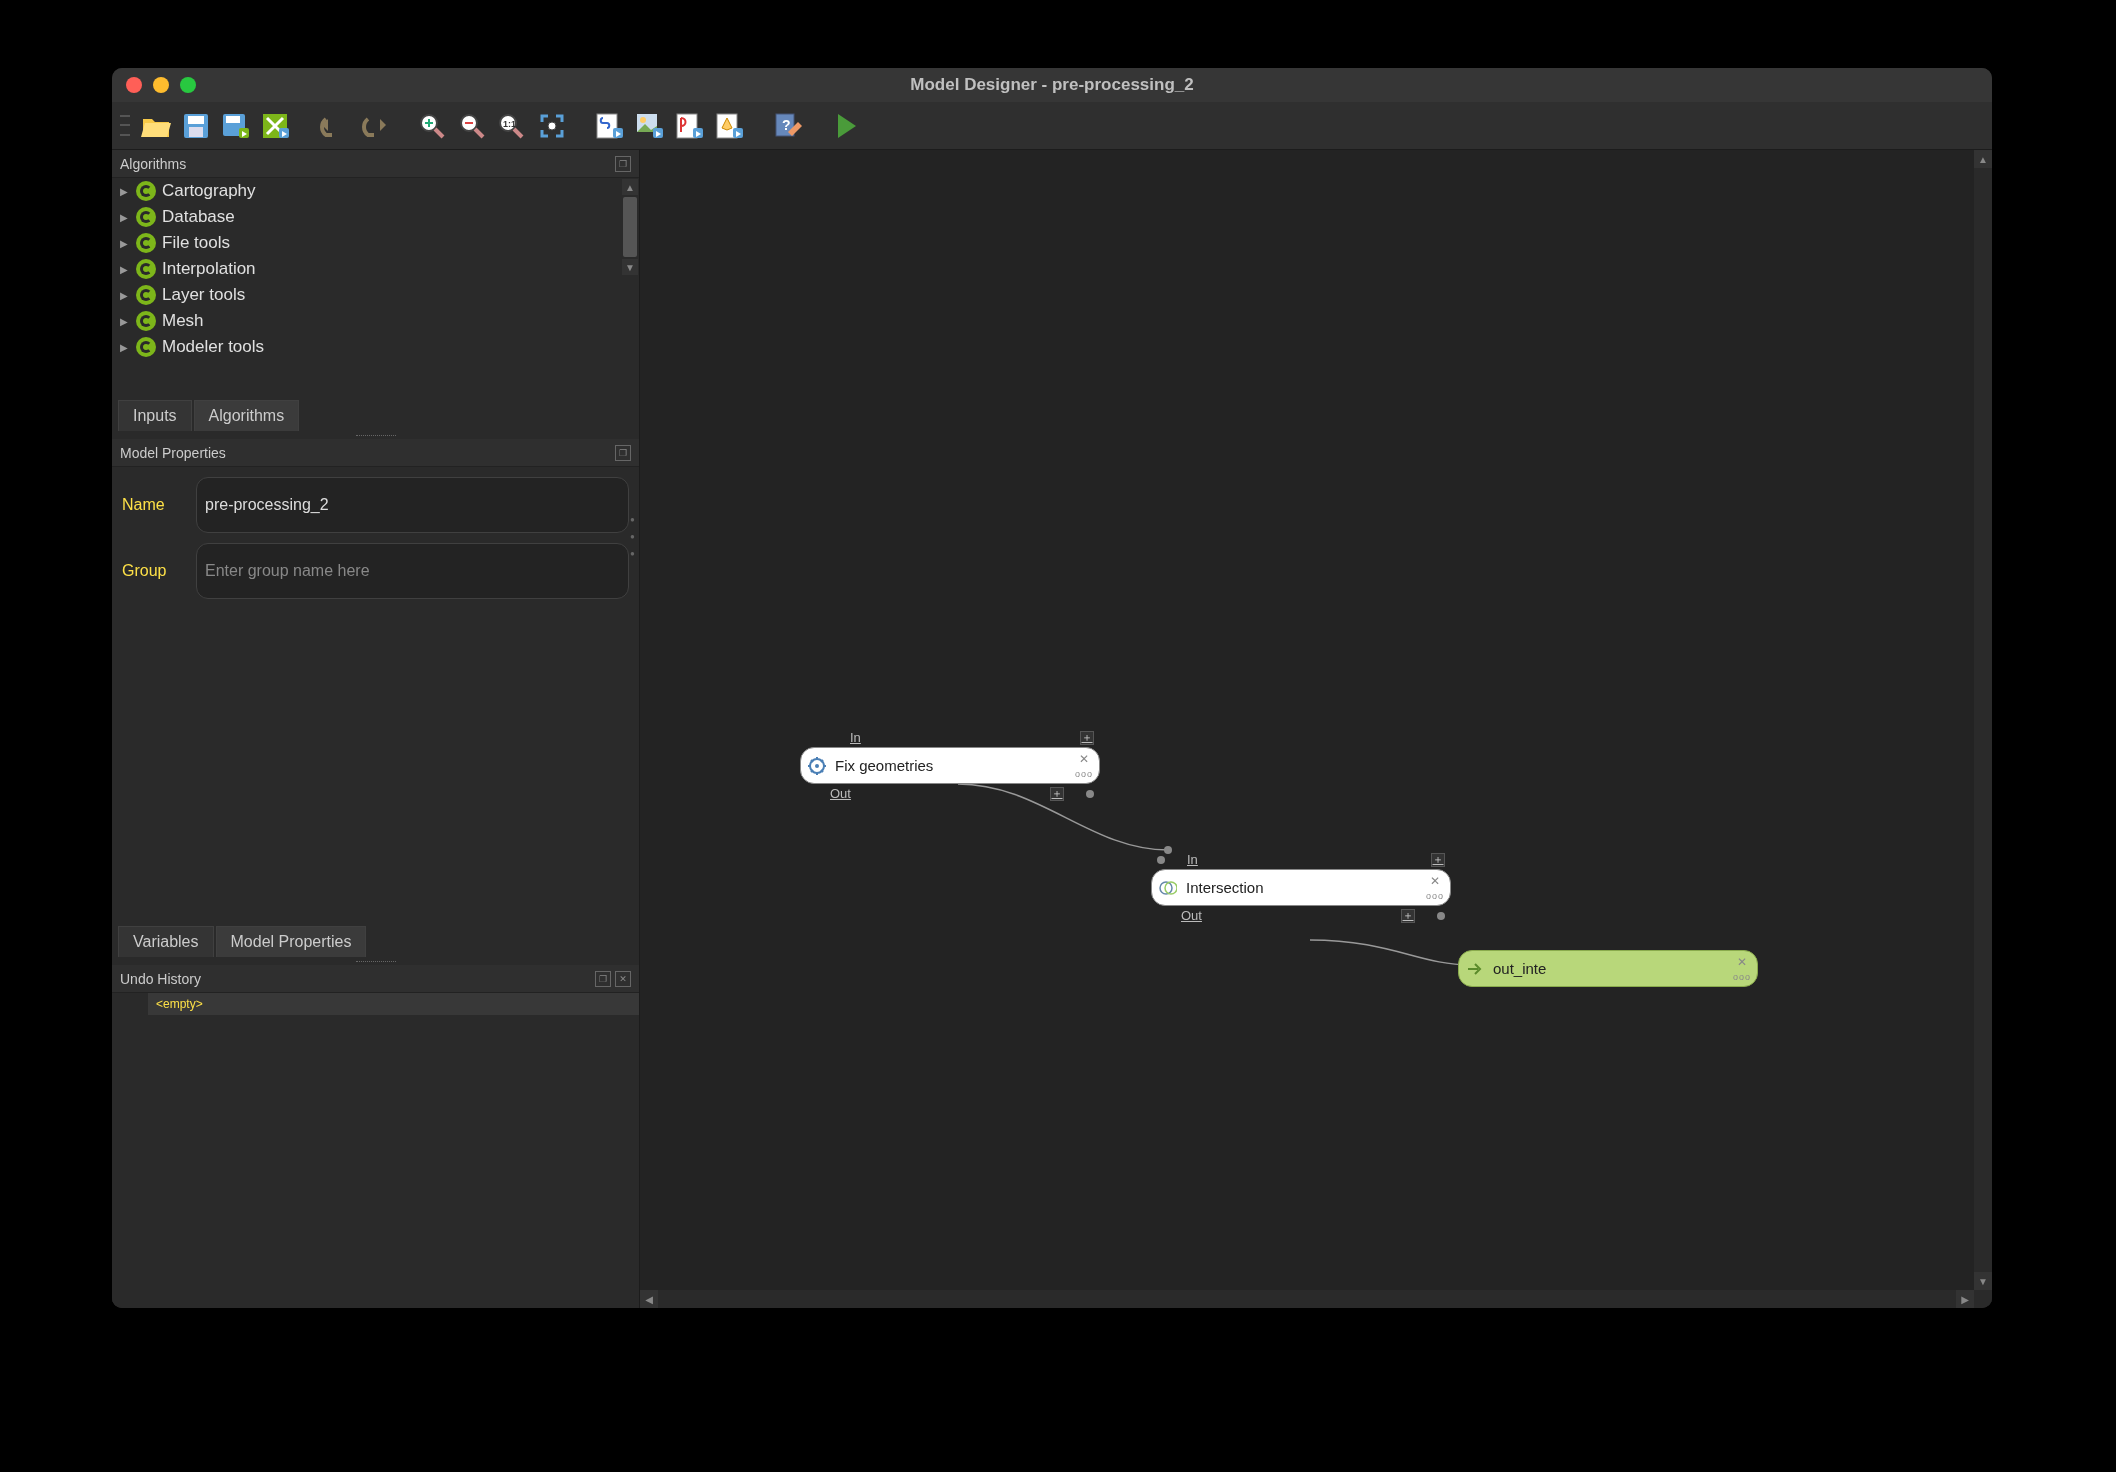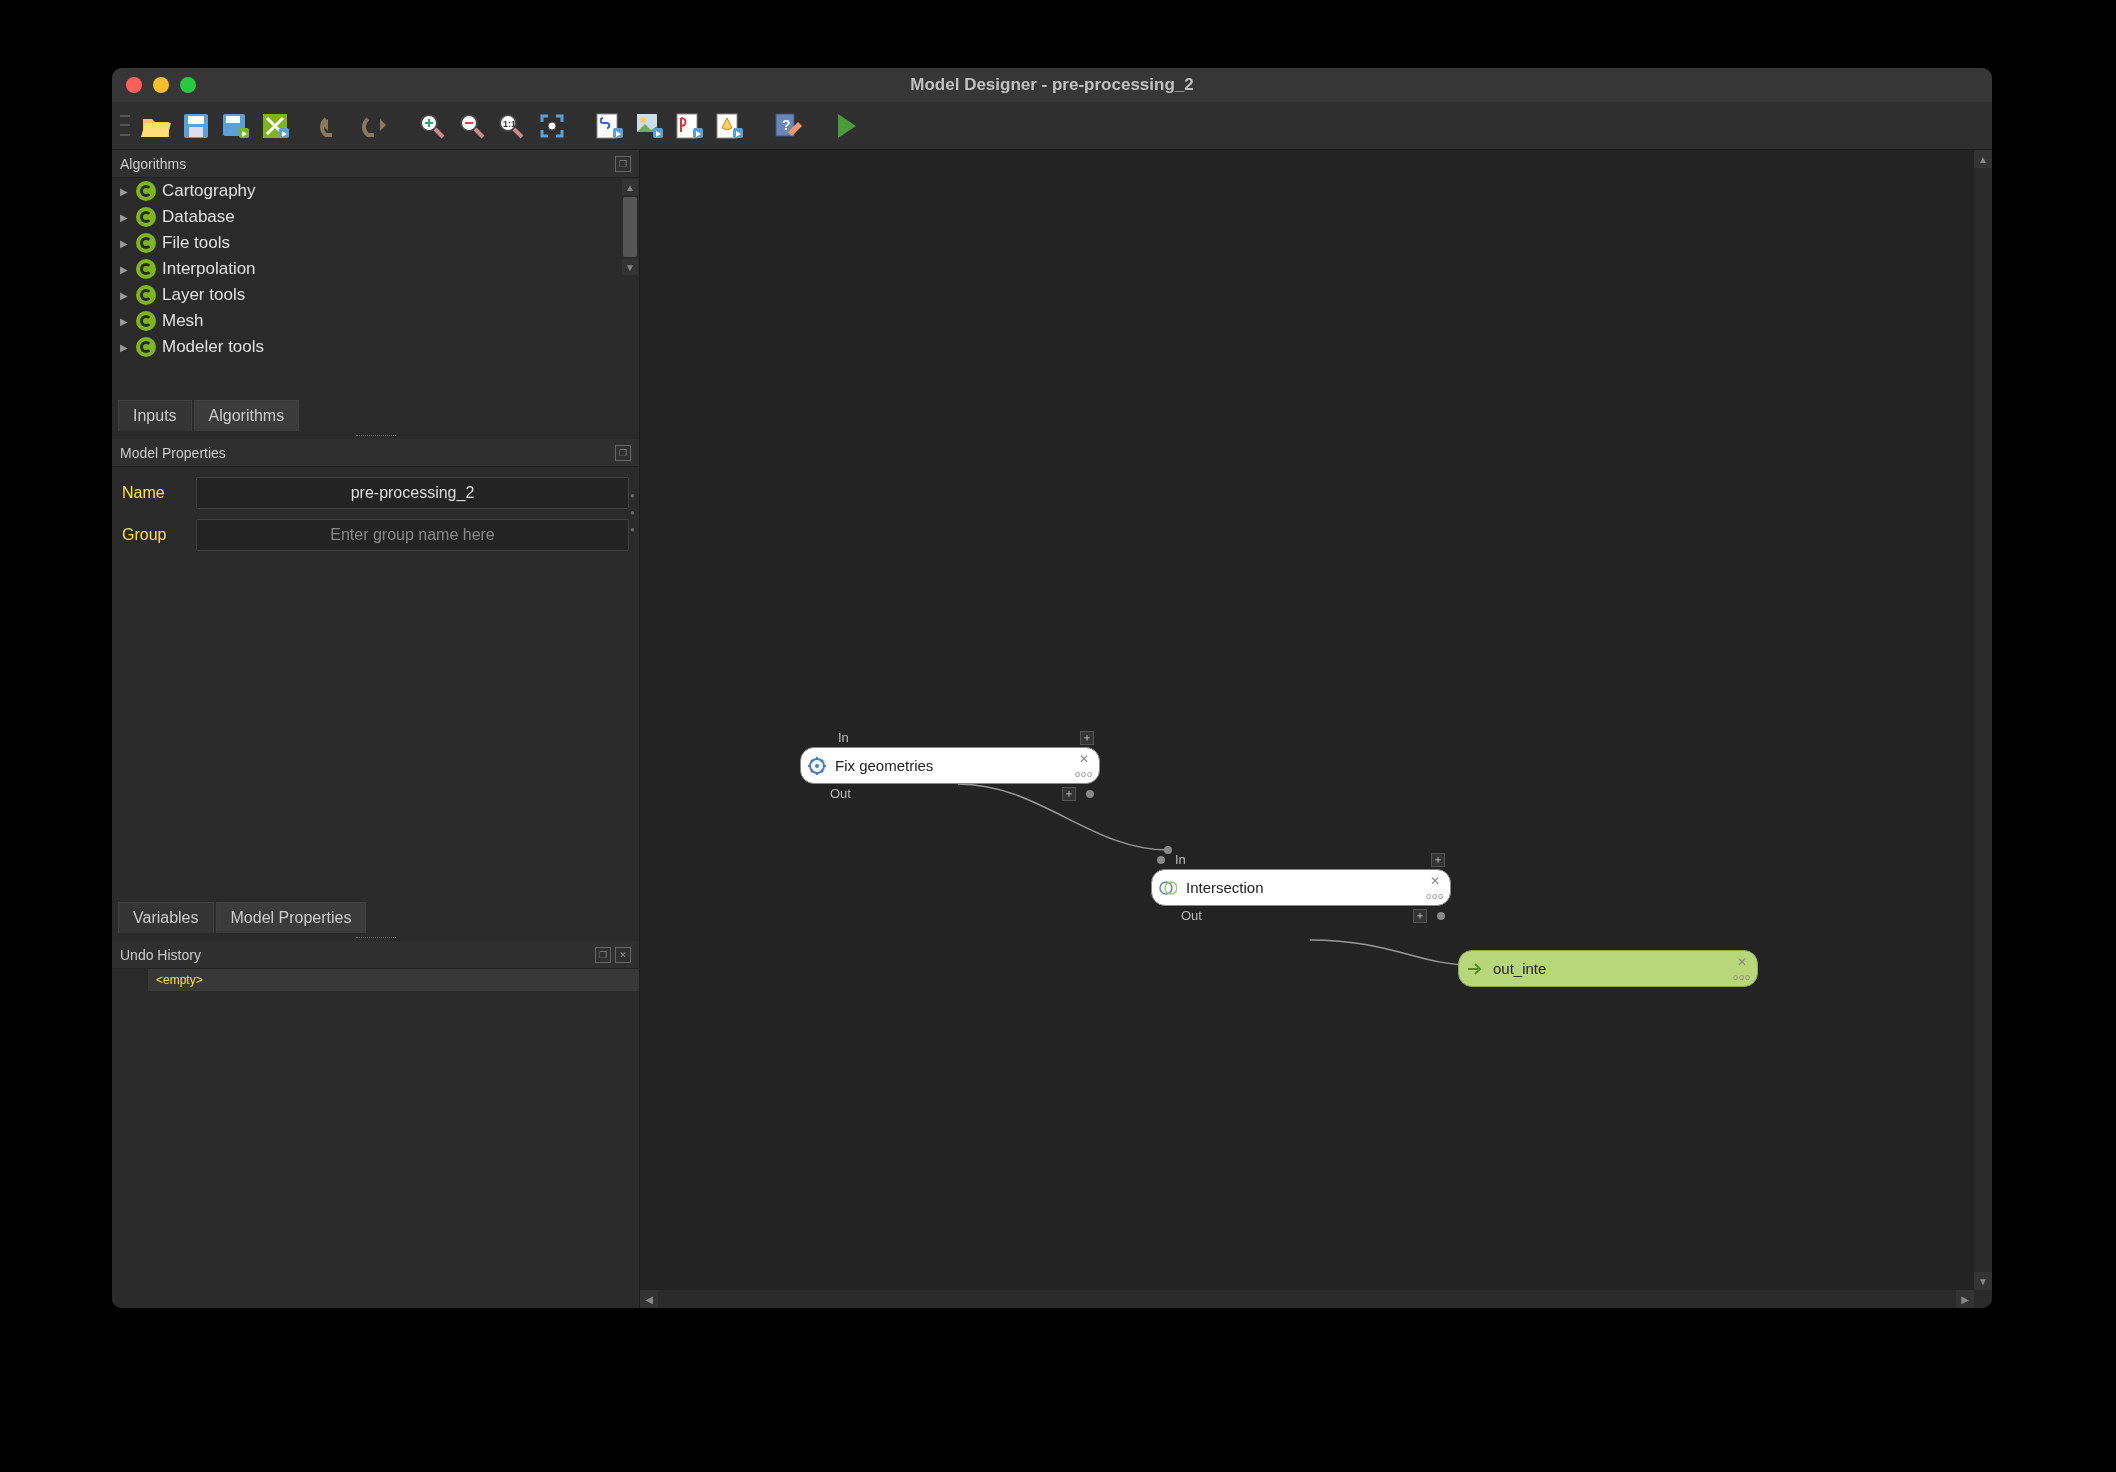--- a/index.html
+++ b/index.html
@@ -191,25 +191,24 @@
   .prop-row {
     display: flex;
     align-items: center;
     gap: 10px;
   }
   .prop-row label { width: 64px; font-size: 16px; color: #fde047; }
   .prop-row input {
     flex: 1;
     background: #232323;
     border: 1px solid #404040;
-    padding: 6px 8px;
+    padding: 18px 8px;
     color: #ddd;
     font-size: 16px;
-    border-radius: 2px;
-    text-align: center;
+    border-radius: 12px;
   }
   .prop-row input::placeholder { color: #888; }
   .props-flex {
     flex:1; min-height:60px;
     position:relative;
   }
   .vgrip { position:absolute; right:2px; top:50%; transform:translateY(-50%); writing-mode:vertical-lr; letter-spacing:3px; color:#666; font-size:8px;}
 
   .undo-list {
     flex: 1;
@@ -252,22 +251,22 @@
   .corner { position:absolute; right:0; bottom:0; width:18px; height:18px; background:#2a2a2a; }
 
   
   .node {
     position: absolute;
     width: 300px;
     border-radius: 4px;
     font-size: 15px;
   }
   .node .io-row {
-    display:flex; align-items:center; gap:10px; padding:2px 6px;
-    color:#bbb; font-size:13px;
+    display:flex; align-items:center; gap:22px; padding:2px 6px;
+    color:#bbb; font-size:13px;text-decoration:underline;
   }
   .node .io-row.out-row { padding-left: 30px; }
   .node .io-plus { width:14px; height:14px; background:#333; color:#ccc; display:flex; align-items:center; justify-content:center; font-size:11px; border:1px solid #555;}
   .node .io-port { width:8px; height:8px; border-radius:50%; background:#888; }
   .node-body {
     background: #fff;
     color: #222;
     border: 1px solid #888;
     border-radius: 14px;
     display: flex;

